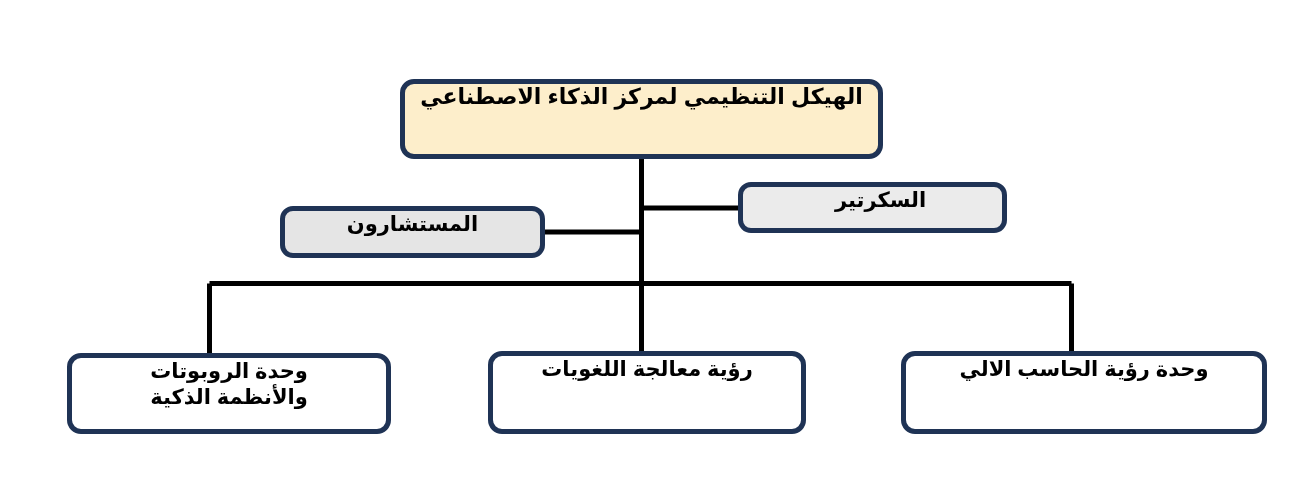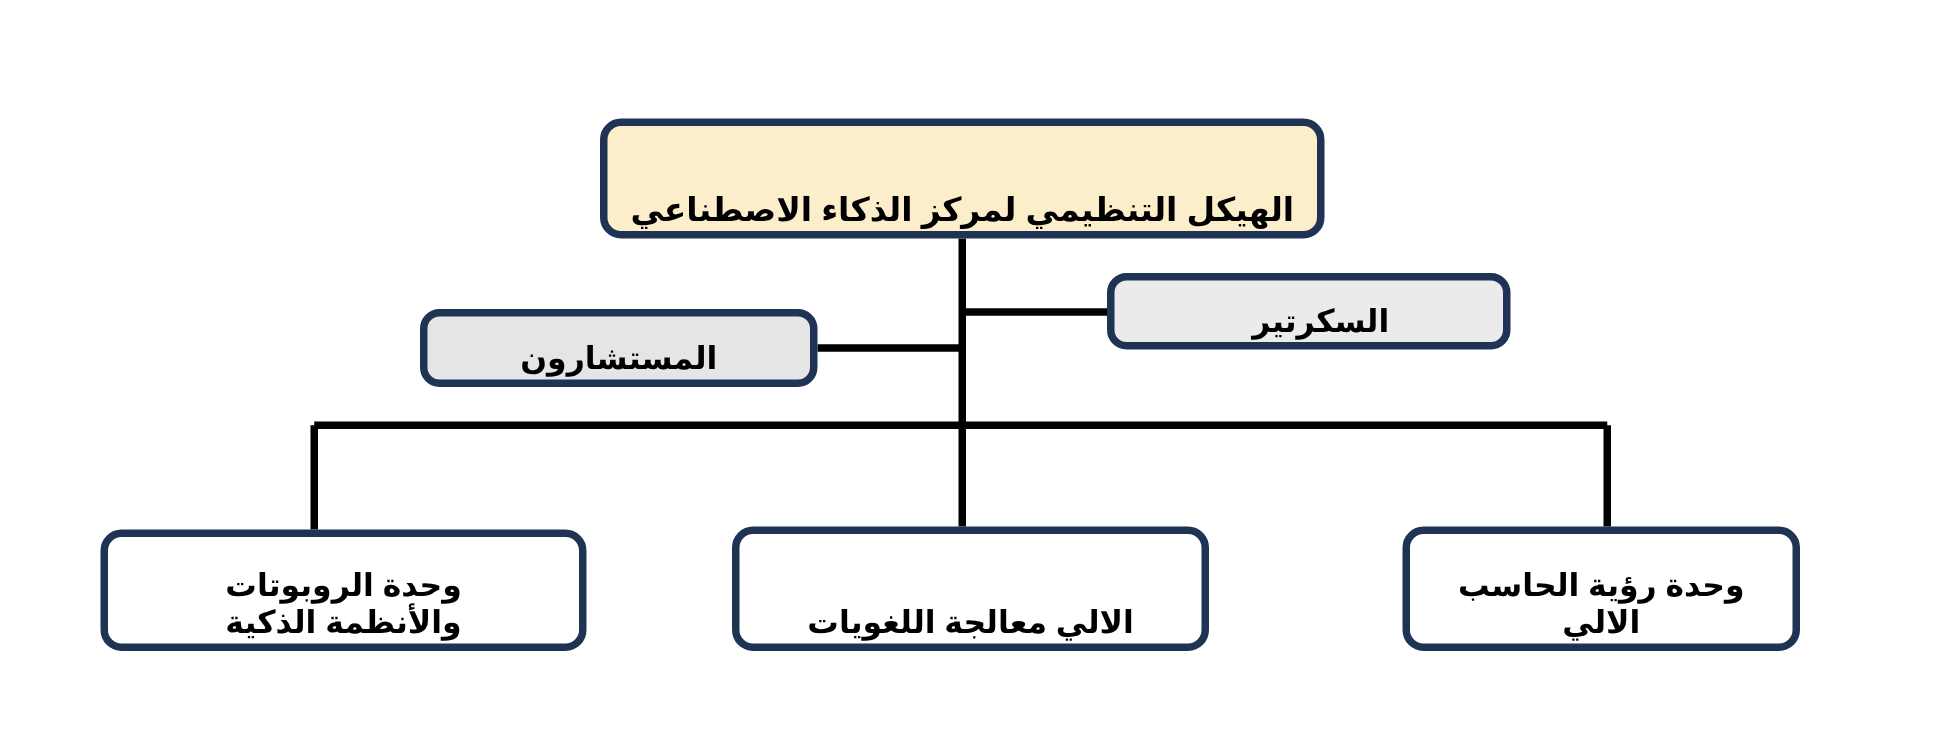--- a/index.html
+++ b/index.html
@@ -25,21 +25,21 @@
     width: 1294px;
     height: 489px;
     pointer-events: none;
   }
   .node {
     position: absolute;
     box-sizing: border-box;
     border: 5px solid #1f3355;
     border-radius: 12px;
     display: flex;
-    align-items: flex-end;
+    align-items: flex-start;
     justify-content: center;
     text-align: center;
     direction: rtl;
     color: #000000;
     font-weight: bold;
     line-height: 1.22;
     z-index: 2;
   }
   .node-label {
     display: block;
@@ -86,23 +86,23 @@
     width: 324px;
     height: 81px;
   }
   .node-unit-nlp {
     left: 488px;
     top: 351px;
     width: 318px;
     height: 83px;
   }
   .node-unit-vision {
-    left: 935px;
+    left: 901px;
     top: 351px;
-    width: 265px;
+    width: 366px;
     height: 83px;
   }
 </style>
 </head>
 <body>
 
 <div id="chart-canvas">
 
   <svg class="connector-layer" viewBox="0 0 1294 489" width="1294" height="489" xmlns="http://www.w3.org/2000/svg">
 
@@ -130,20 +130,20 @@
   <div class="node node-secretary">
     <span class="node-label">السكرتير</span>
   </div>
 
   <div class="node node-unit node-unit-robotics">
     <span class="node-label">وحدة الروبوتات
 والأنظمة الذكية</span>
   </div>
 
   <div class="node node-unit node-unit-nlp">
-    <span class="node-label">الالي معالجة اللغويات</span>
+    <span class="node-label">رؤية معالجة اللغويات</span>
   </div>
 
   <div class="node node-unit node-unit-vision">
     <span class="node-label">وحدة رؤية الحاسب الالي</span>
   </div>
 
 </div>
 
 </body></html>

